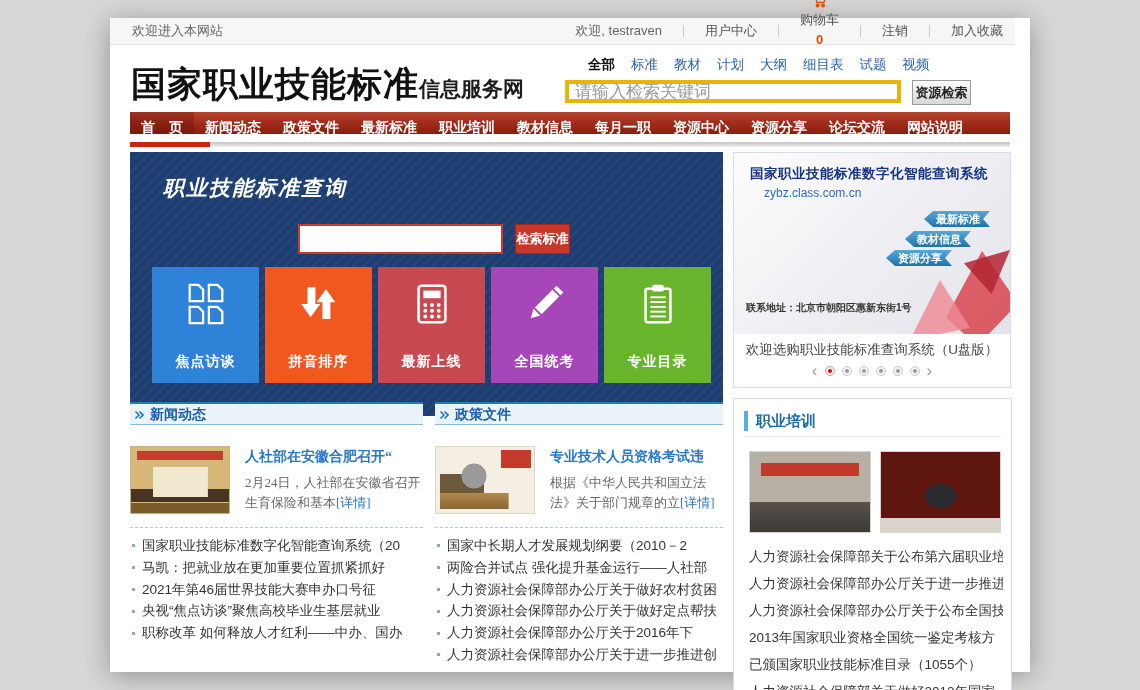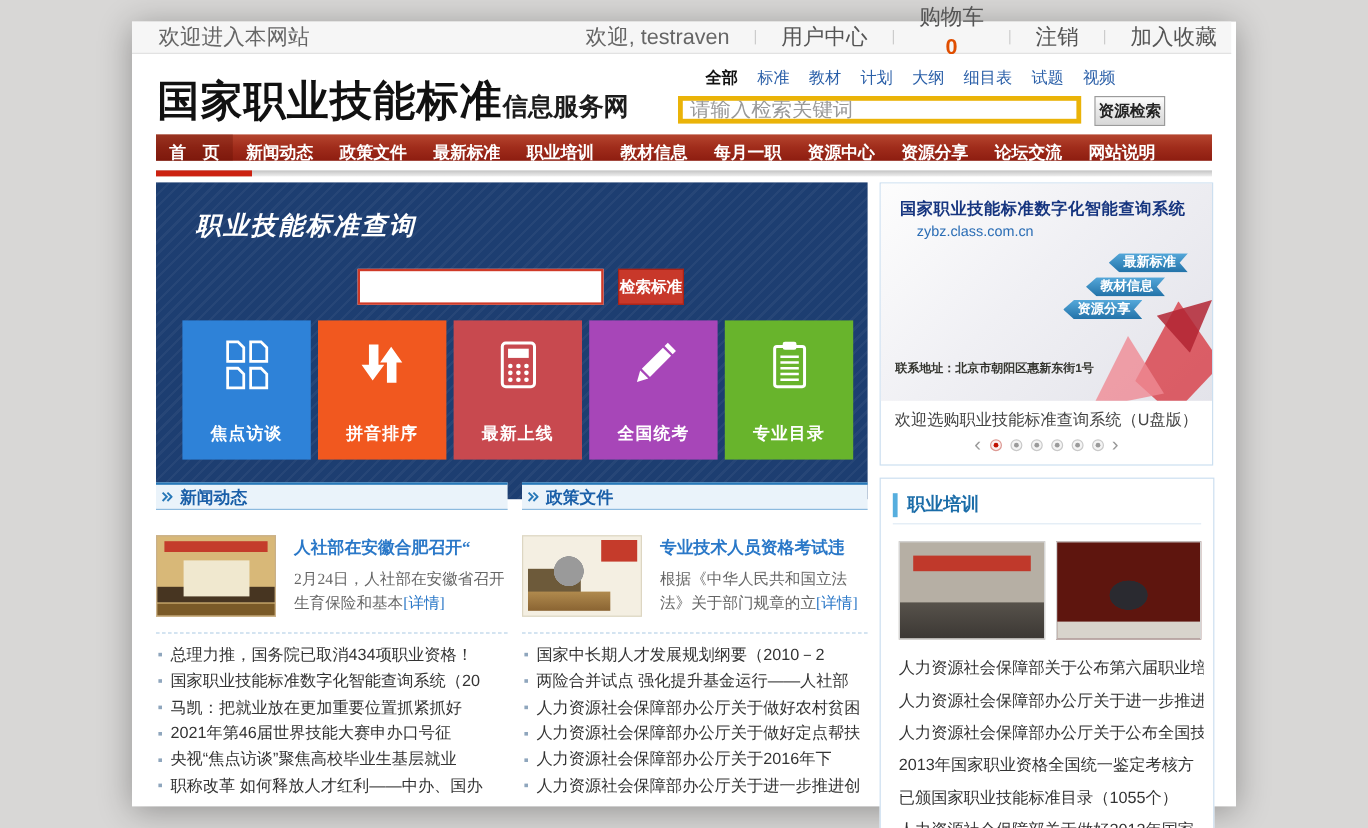--- a/index.html
+++ b/index.html
@@ -7,22 +7,22 @@
   body {
     background:#d8d7d6;
     font-family:"Liberation Sans","DejaVu Sans",sans-serif;
     position:relative;
   }
   .page {
     position:absolute; left:110px; top:18px; width:920px; height:654px;
     background:#fff; box-shadow:0 4px 26px rgba(0,0,0,.32);
   }
   
-  .topbar { position:absolute; top:0; left:0; right:4px; height:27px;
-    background:#f6f6f6; border-bottom:1px solid #e2e2e2; font-size:18px; color:#666; }
+  .topbar { position:absolute; top:0; left:0; right:15px; height:27px;
+    background:#f6f6f6; border-bottom:1px solid #e2e2e2; font-size:13px; color:#666; }
   .topbar-left { position:absolute; left:22px; line-height:26px; }
   .topbar-right { position:absolute; right:12px; top:0; height:26px; display:flex; align-items:center; gap:21px; }
   .topbar-right a { color:#555; text-decoration:none; cursor:pointer; }
   .tsep { border-left:1px solid #ccc; height:12px; }
   .cart { display:flex; align-items:center; gap:3px; color:#555; cursor:pointer;flex-direction:column; }
   .cart .count { color:#e04e00; font-weight:bold; }
   .cart svg { display:block; }
   
   .header { position:absolute; top:27px; left:0; right:0; height:67px; background:#fff; }
   .logo { position:absolute; left:21px; top:16px; white-space:nowrap; cursor:pointer; }
@@ -349,21 +349,20 @@
     </div>
     <div class="featured">
       <div class="f-img ph-news"></div>
       <div class="f-body">
         <div class="f-title">人社部在安徽合肥召开“</div>
         <div class="f-desc"><span>2月24日，人社部在安徽省召开生育保险和基本</span><span class="f-more">[详情]</span></div>
       </div>
     </div>
     <div class="dashed"></div>
     <ul class="item-list">
-      <li>总理力推，国务院已取消434项职业资格！</li>
       <li>国家职业技能标准数字化智能查询系统（20</li>
       <li>马凯：把就业放在更加重要位置抓紧抓好</li>
       <li>2021年第46届世界技能大赛申办口号征</li>
       <li>央视“焦点访谈”聚焦高校毕业生基层就业</li>
       <li>职称改革 如何释放人才红利——中办、国办</li>
     </ul>
   </div>
 
   <div class="section sec-policy">
     <div class="sec-head">

